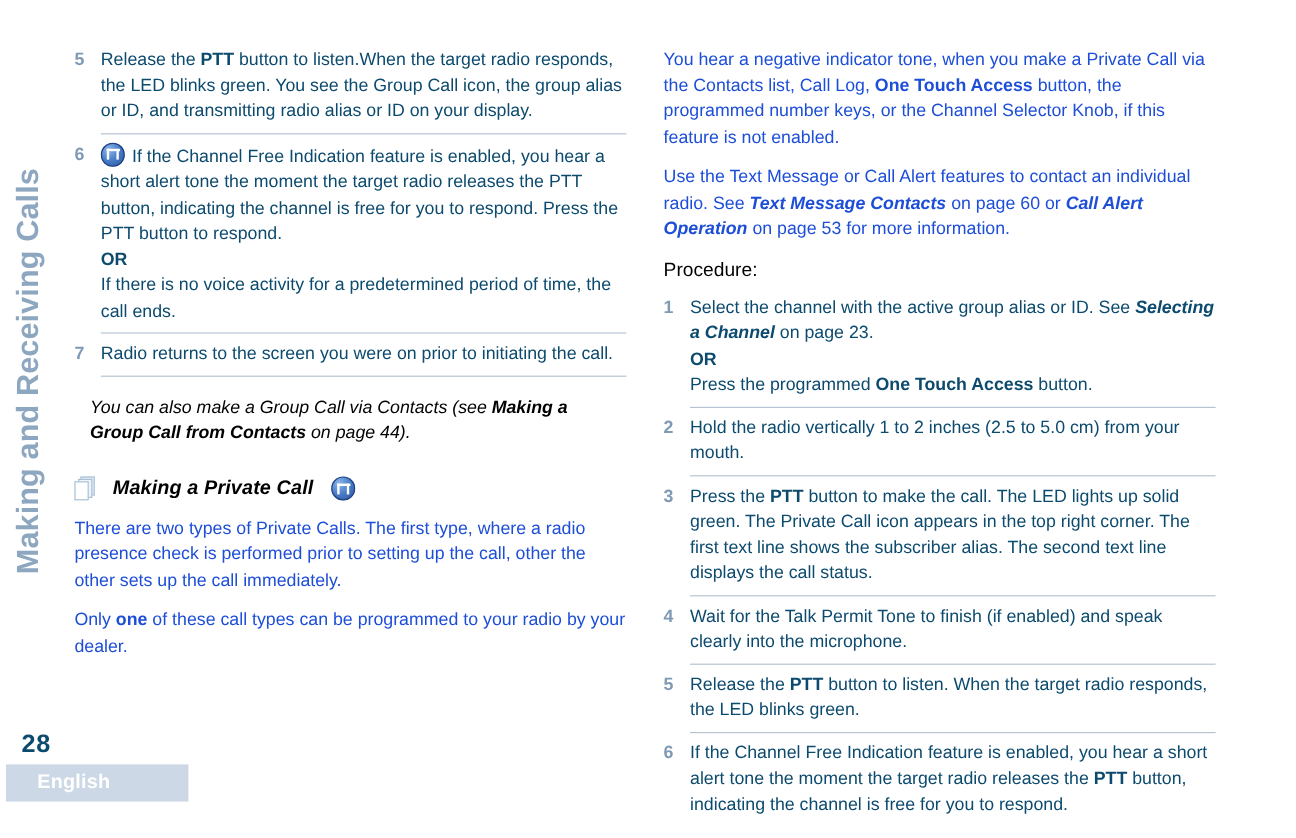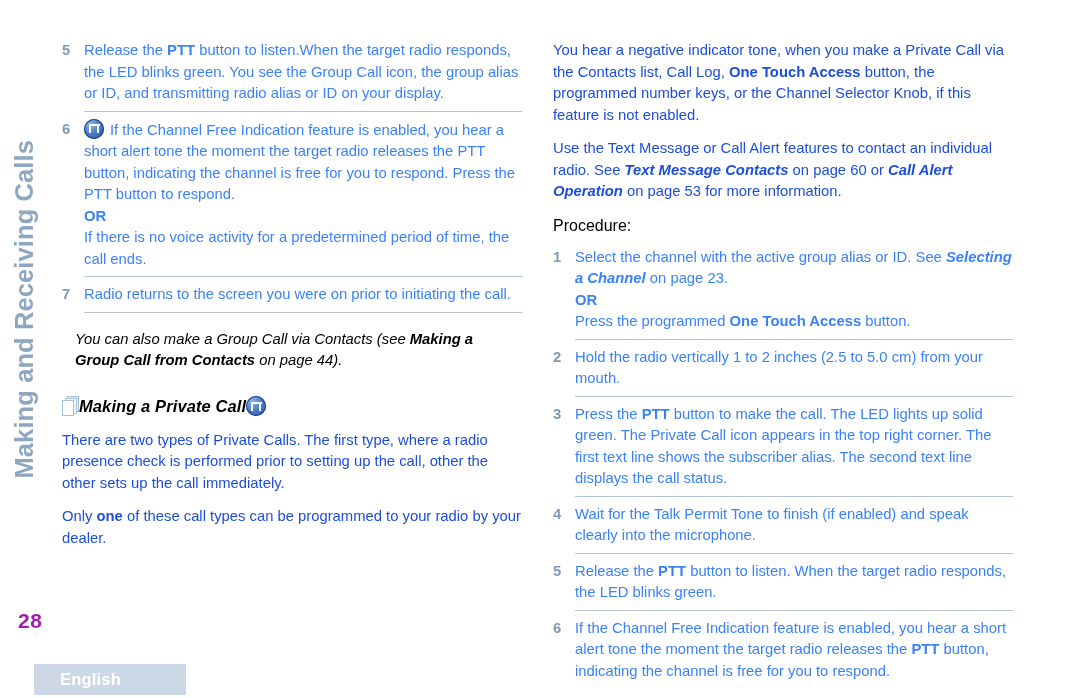--- a/index.html
+++ b/index.html
@@ -38,33 +38,32 @@
     color: #8ea7c0;
     letter-spacing: 0.1px;
     white-space: nowrap;
   }
   .page-number {
     position: absolute;
     left: 18px;
     top: 609px;
     font-size: 21px;
     font-weight: bold;
-    color: #a21caf;
+    color: #0c4a6e;
     letter-spacing: 0.5px;
   }
 
   
   .footer-bar {
     position: absolute;
     left: 5px;
-    top: 664px;
+    top: 637px;
     width: 152px;
     height: 31px;
     background: #ccd8e6;
-    margin-left: 29px;
   }
   .footer-label {
     position: absolute;
     left: 26px;
     top: 6px;
     font-size: 16.5px;
     font-weight: bold;
     color: #ffffff;
     letter-spacing: 0.2px;
   }
@@ -91,21 +90,21 @@
     font-weight: bold;
     color: #7f9ab5;
     line-height: 21.5px;
     padding-top: 0px;
     text-align: left;
   }
   .step-body {
     flex: 1;
     font-size: 14.8px;
     line-height: 21.5px;
-    color: #3b82f6;
+    color: #0c4a6e;
   }
   .rule {
     border-bottom: 1.4px solid #b6c4d3;
     margin-left: 22px;
     margin-top: 6px;
     margin-bottom: 7px;
   }
 
   
   .para {
@@ -126,21 +125,21 @@
   .bi { font-weight: bold; font-style: italic; }
   .or {
     font-weight: bold;
     display: block;
   }
 
   
   .section-head {
     display: flex;
     align-items: center;
-    gap: 0;
+    gap: 15px;
     margin: 0 0 13px 0;
   }
   .section-head-text {
     font-size: 16.5px;
     font-weight: bold;
     font-style: italic;
     color: #000;
     letter-spacing: 0.1px;
   }
   .procedure-head {

